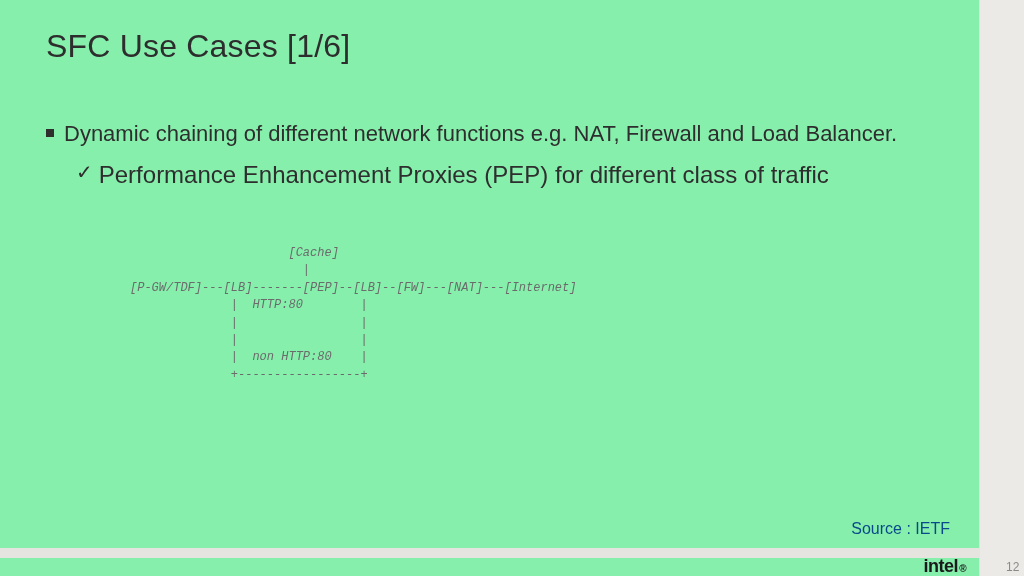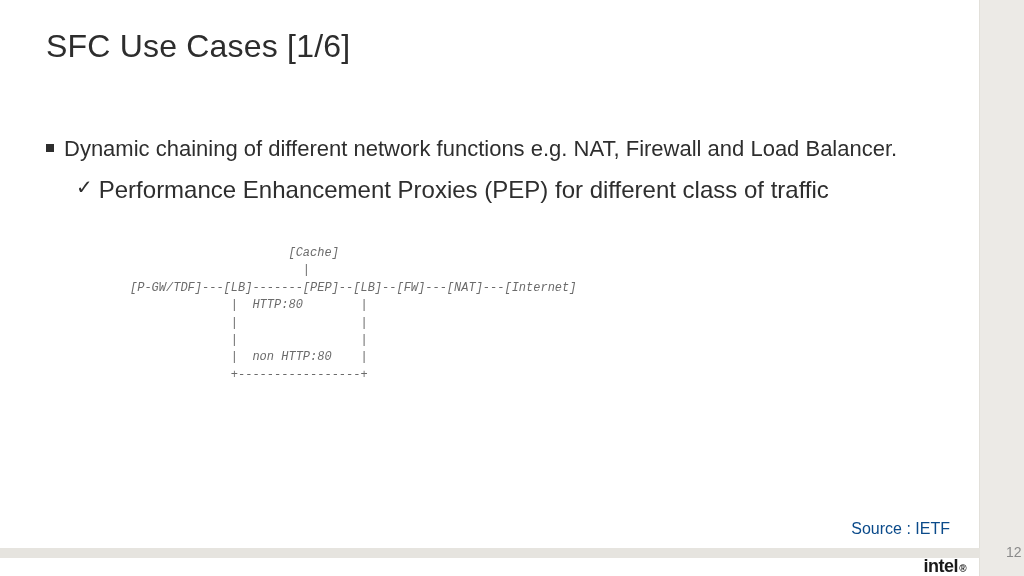--- a/index.html
+++ b/index.html
@@ -9,38 +9,37 @@
     height: 576px;
     font-family: "Segoe UI", "Helvetica Neue", Arial, sans-serif;
     color: #2e2e2e;
     background: #eceae6;
     overflow: hidden;
   }
   .slide-wrap {
     position: relative;
     width: 980px;
     height: 576px;
-    background: #ffffff;
+    background: #86efac;
     box-shadow: inset -1px 0 0 #e2e0da;
   }
   .title {
     position: absolute;
     left: 46px;
     top: 28px;
     font-size: 32px;
     font-weight: 400;
     color: #2d2d2d;
     letter-spacing: 0.2px;
   }
   .body {
     position: absolute;
     left: 46px;
     right: 40px;
     top: 118px;
-    margin-top: 15px;
   }
   .bullet-row {
     display: flex;
     align-items: flex-start;
     margin-bottom: 8px;
   }
   .bullet-mark {
     width: 8px;
     height: 8px;
     background: #2e2e2e;
@@ -108,22 +107,22 @@
     padding-left: 35px;
   }
   .logo .dot {
     font-size: 10px;
     vertical-align: baseline;
     margin-left: 1px;
   }
   .page-num {
     position: absolute;
     left: 1006px;
-    bottom: 16px;
-    font-size: 14px;
+    bottom: 2px;
+    font-size: 12px;
     color: #8a8a8a;
   }
 </style>
 </head>
 <body>
 
 <div class="slide-wrap">
 
   <div class="title">SFC Use Cases [1/6]</div>
 

